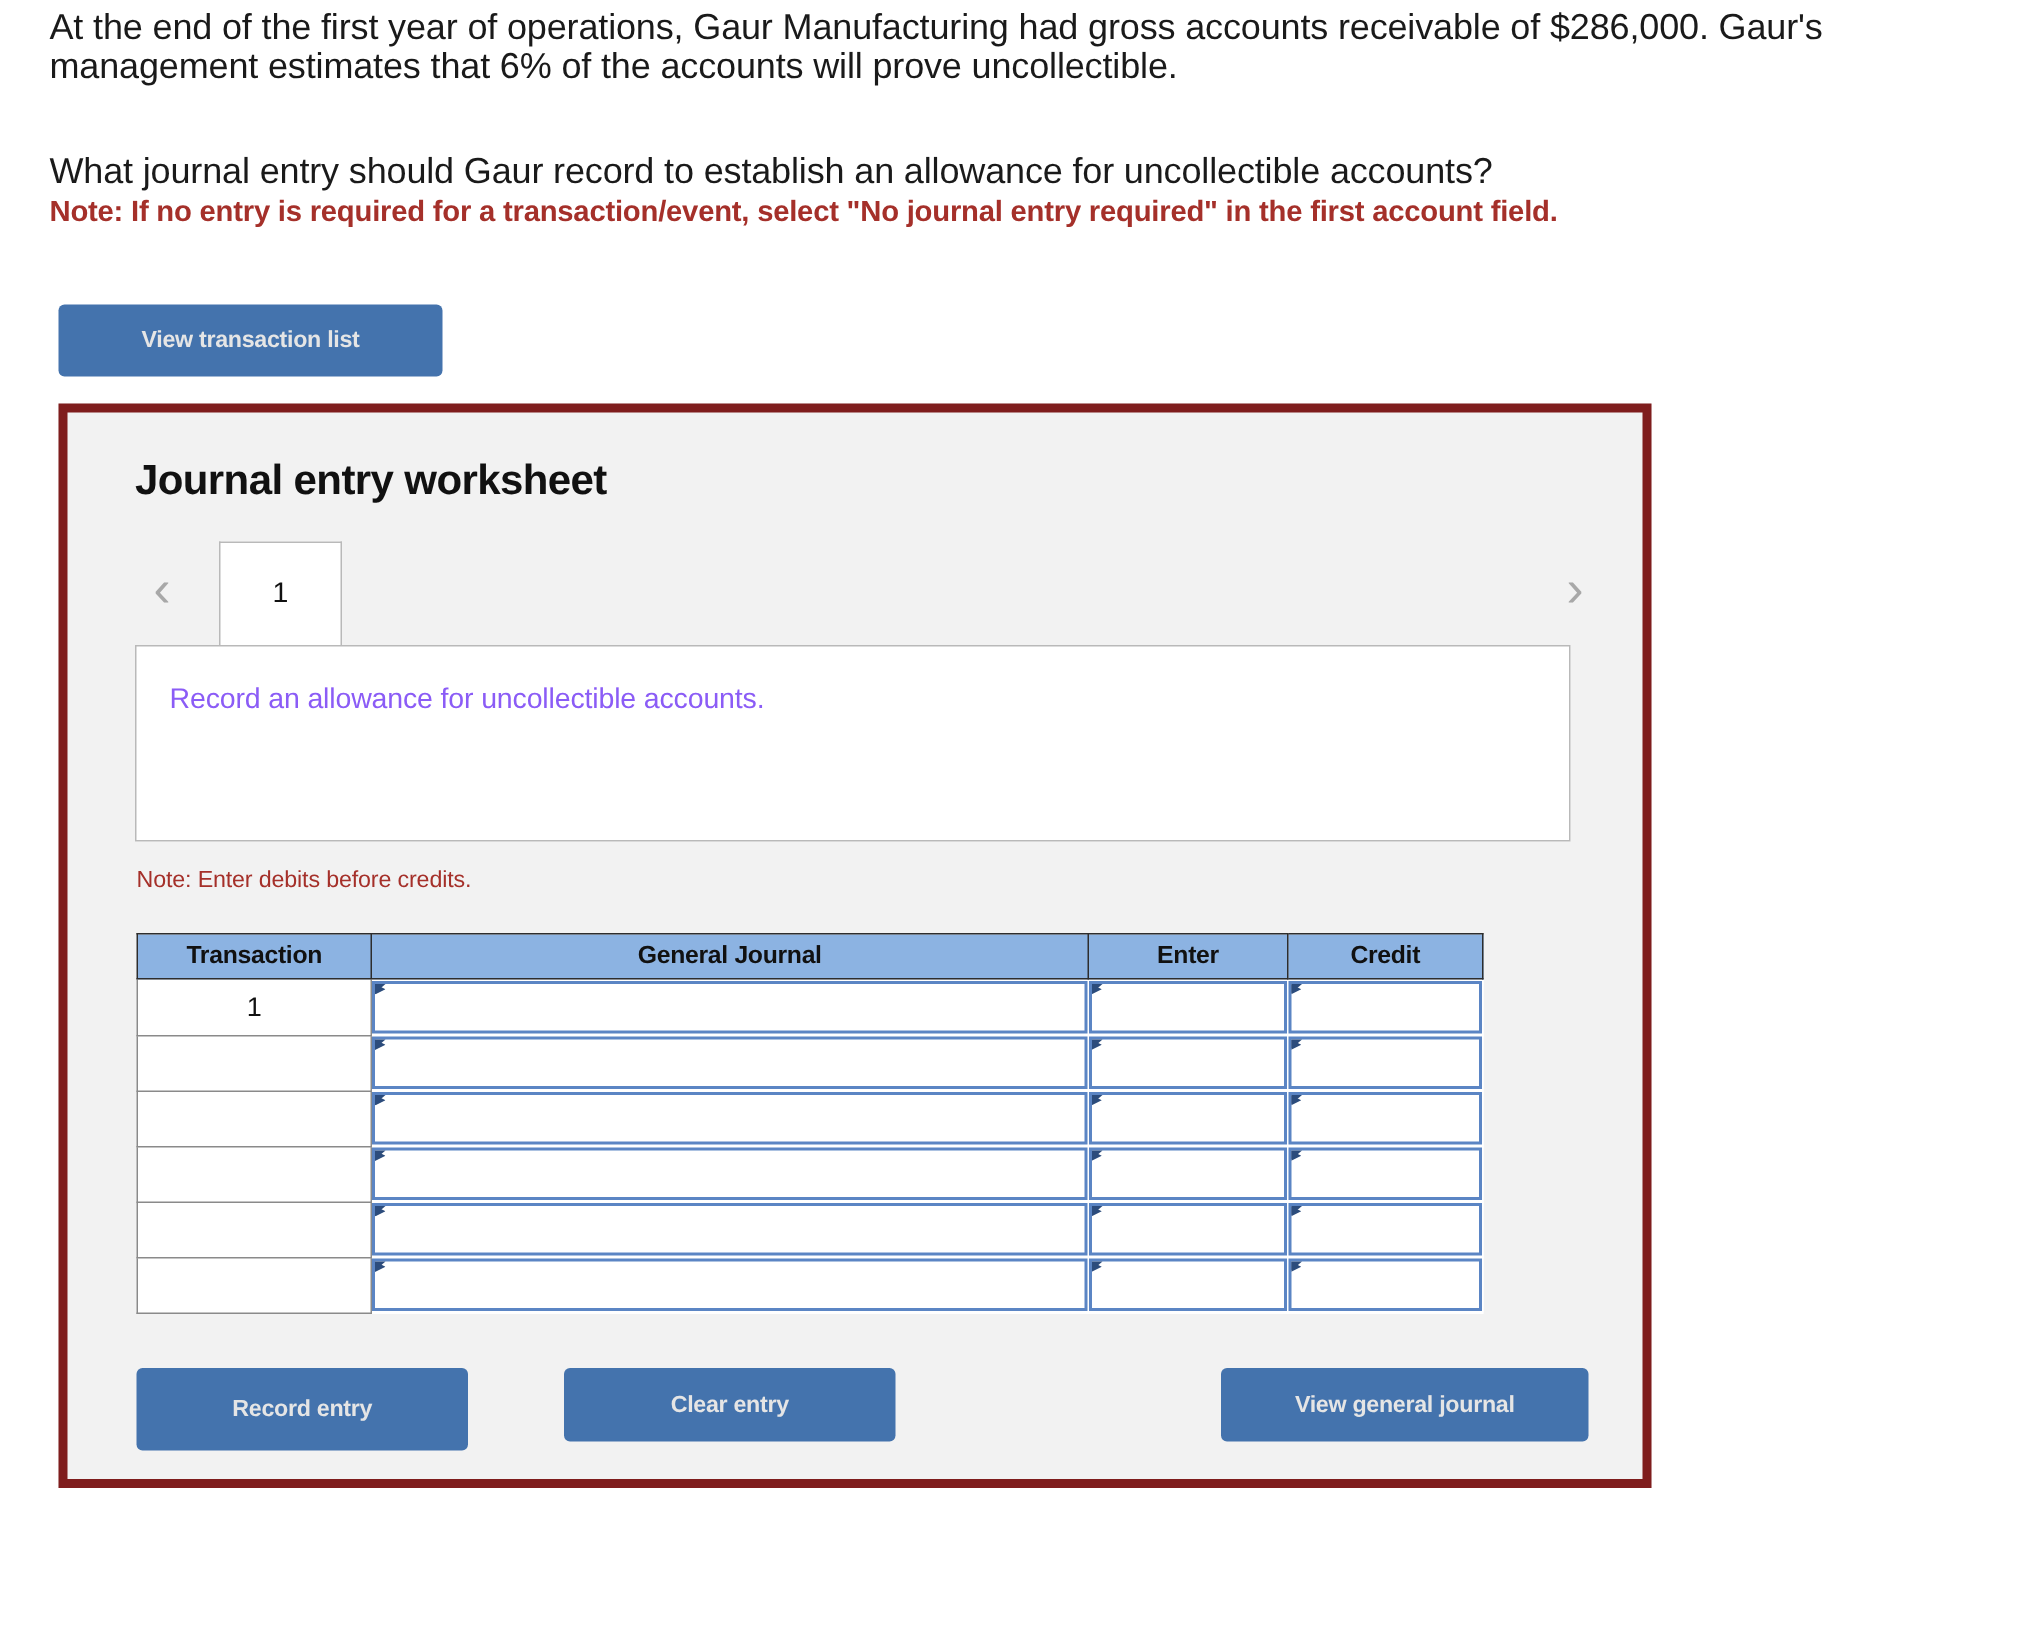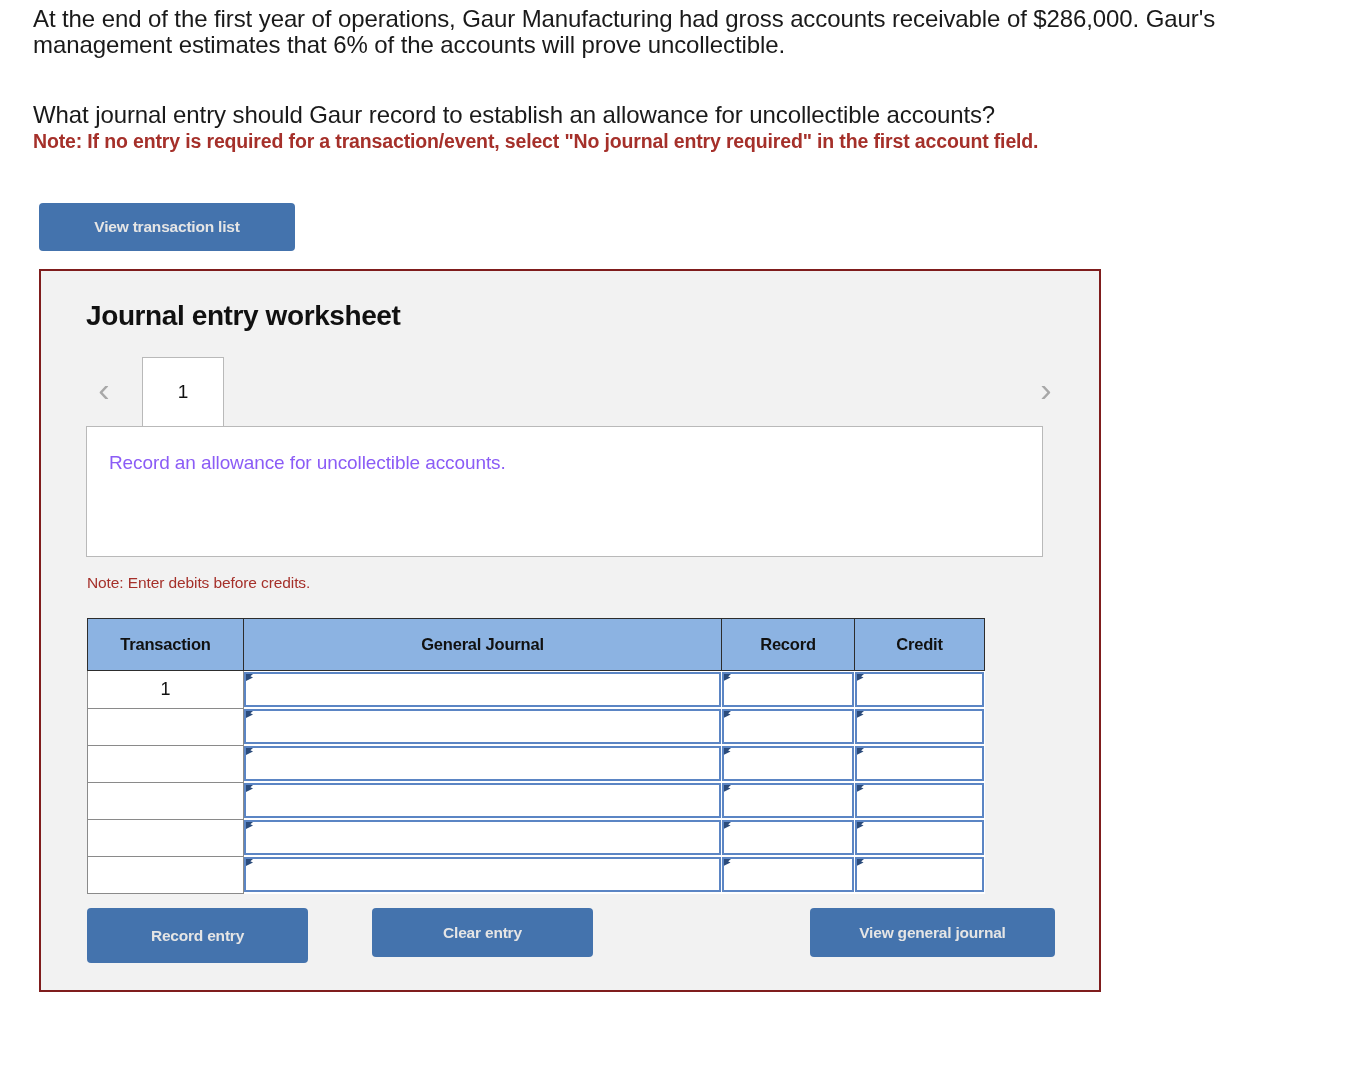--- a/index.html
+++ b/index.html
@@ -67,21 +67,21 @@
   }
 
   
   .panel {
     position: absolute;
     left: 39px;
     top: 269px;
     width: 1062px;
     height: 723px;
     background: #f2f2f2;
-    border: 2px solid #7f1d1d;
+    border: 6px solid #7f1d1d;
   }
 
   .panel-title {
     position: absolute;
     left: 45px;
     top: 29px;
     font-size: 28px;
     font-weight: bold;
     color: #111111;
     letter-spacing: -0.4px;
@@ -167,21 +167,21 @@
     table-layout: fixed;
     background: #ffffff;
   }
   .jtable th {
     background: #8cb3e2;
     border: 1px solid #2d2d2d;
     font-size: 16.5px;
     font-weight: bold;
     color: #111111;
     height: 22px;
-    padding: 16px;
+    padding: 5px;
     letter-spacing: -0.2px;
     margin-top: 27px;
   }
   .col-transaction { width: 156px; }
   .col-general     { width: 478px; }
   .col-debit       { width: 133px; }
   .col-credit      { width: 130px; }
 
   .jtable td {
     padding: 0;
@@ -288,21 +288,21 @@
     <colgroup>
       <col class="col-transaction">
       <col class="col-general">
       <col class="col-debit">
       <col class="col-credit">
     </colgroup>
     <thead>
       <tr>
         <th>Transaction</th>
         <th>General Journal</th>
-        <th>Record</th>
+        <th>Enter</th>
         <th>Credit</th>
       </tr>
     </thead>
     <tbody>
       <tr>
         <td class="td-transaction">1</td>
         <td class="td-input">
             <div class="cellbox"></div>
           </td>
         <td class="td-input">

